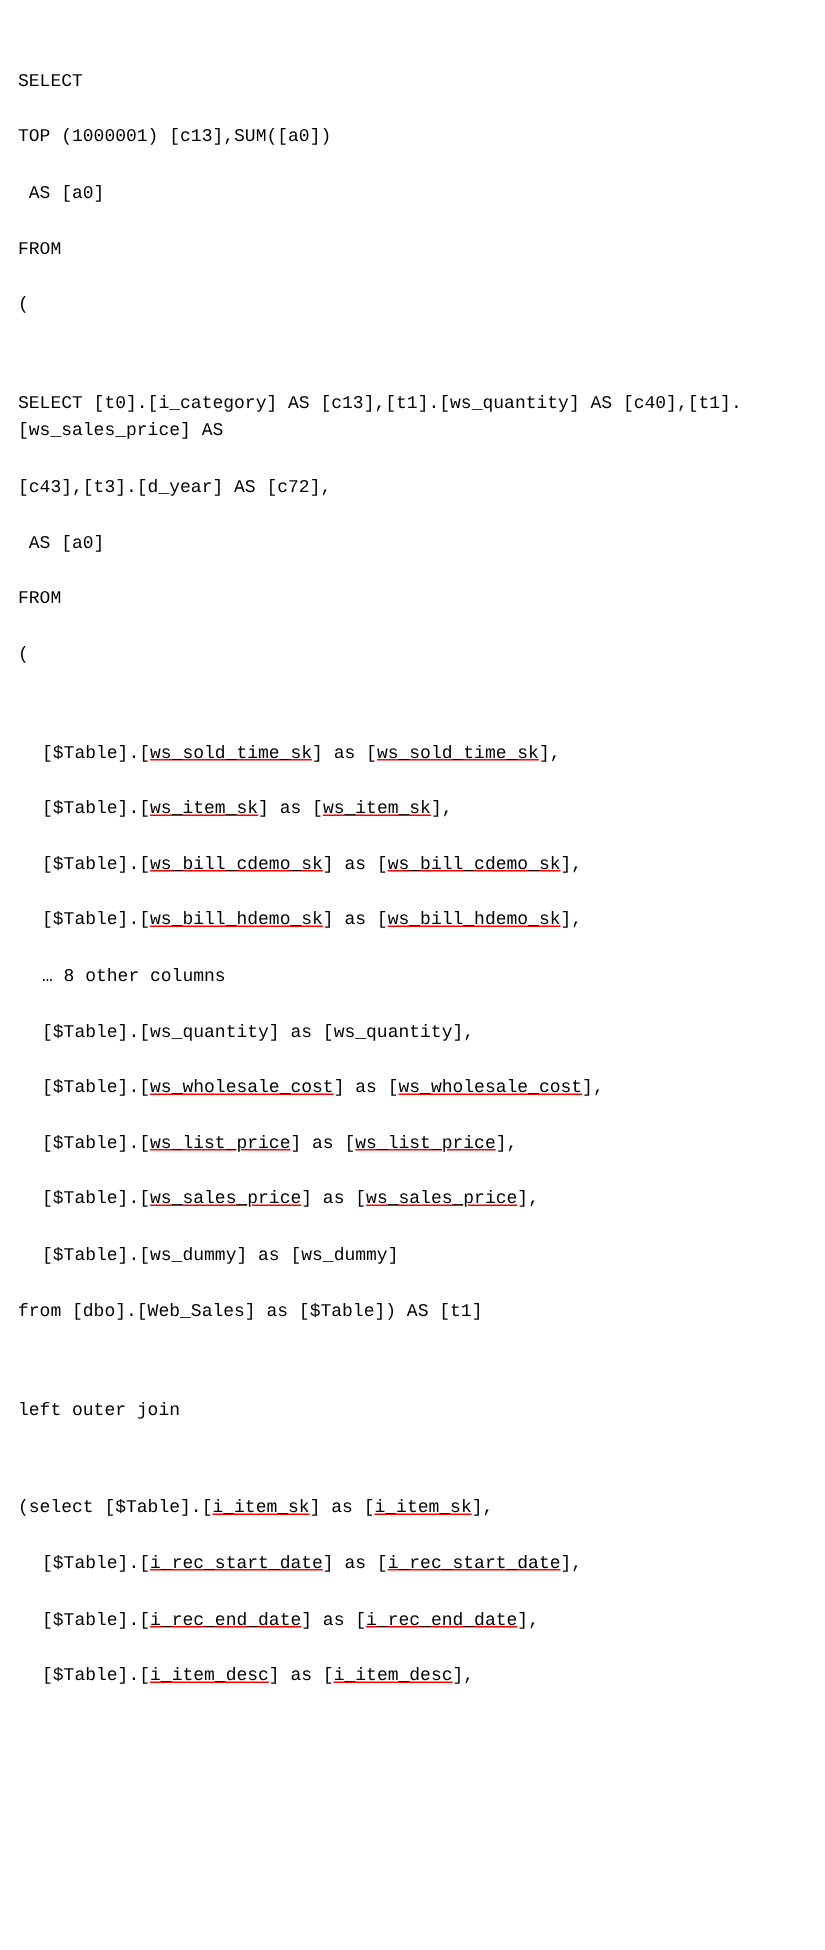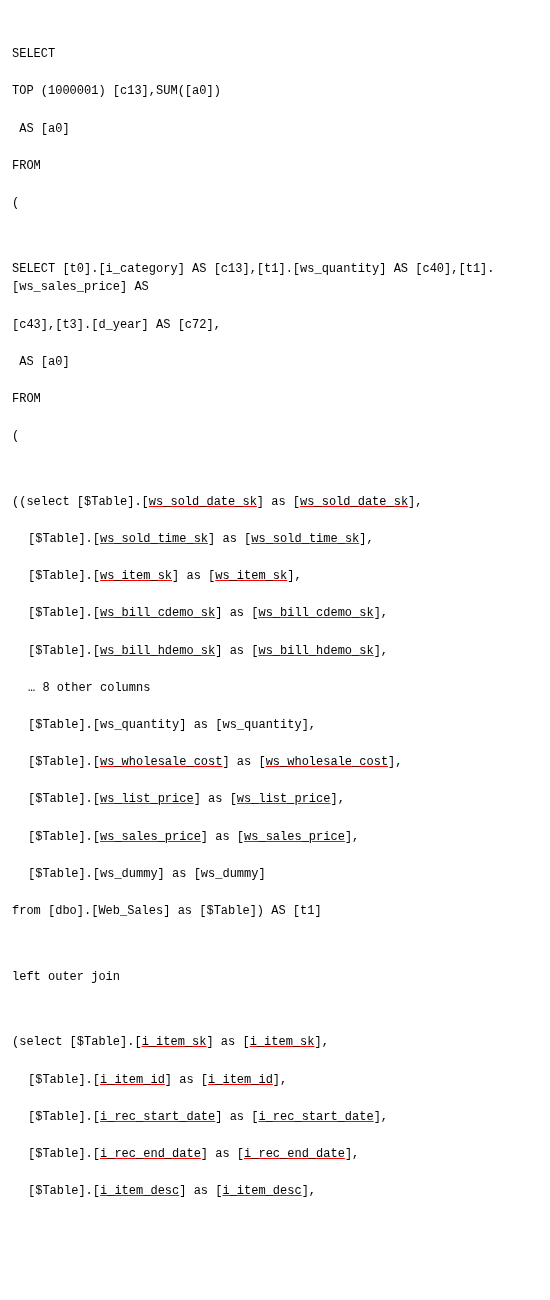--- a/index.html
+++ b/index.html
@@ -41,37 +41,35 @@
 <span class="line"> AS [a0]</span>
 <span class="line">FROM</span>
 <span class="line">(</span>
 <span class="section-break"></span>
 <span class="line">SELECT [t0].[i_category] AS [c13],[t1].[ws_quantity] AS [c40],[t1].[ws_sales_price] AS</span>
 <span class="line">[c43],[t3].[d_year] AS [c72],</span>
 <span class="line"> AS [a0]</span>
 <span class="line">FROM</span>
 <span class="line">(</span>
 <span class="section-break"></span>
-<span class="line">((select [$Table].[<span class="underline-red">ws_sold_date_sk</span>] as [<span class="underline-red">ws_sold_date_sk</span>],</span>
 <span class="line indent1">[$Table].[<span class="underline-red">ws_sold_time_sk</span>] as [<span class="underline-red">ws_sold_time_sk</span>],</span>
 <span class="line indent1">[$Table].[<span class="underline-red">ws_item_sk</span>] as [<span class="underline-red">ws_item_sk</span>],</span>
 <span class="line indent1">[$Table].[<span class="underline-red">ws_bill_cdemo_sk</span>] as [<span class="underline-red">ws_bill_cdemo_sk</span>],</span>
 <span class="line indent1">[$Table].[<span class="underline-red">ws_bill_hdemo_sk</span>] as [<span class="underline-red">ws_bill_hdemo_sk</span>],</span>
 <span class="line indent1">… 8 other columns</span>
 <span class="line indent1">[$Table].[ws_quantity] as [ws_quantity],</span>
 <span class="line indent1">[$Table].[<span class="underline-red">ws_wholesale_cost</span>] as [<span class="underline-red">ws_wholesale_cost</span>],</span>
 <span class="line indent1">[$Table].[<span class="underline-red">ws_list_price</span>] as [<span class="underline-red">ws_list_price</span>],</span>
 <span class="line indent1">[$Table].[<span class="underline-red">ws_sales_price</span>] as [<span class="underline-red">ws_sales_price</span>],</span>
 <span class="line indent1">[$Table].[ws_dummy] as [ws_dummy]</span>
 <span class="line">from [dbo].[Web_Sales] as [$Table]) AS [t1]</span>
 <span class="section-break"></span>
 <span class="line">left outer join</span>
 <span class="section-break"></span>
 <span class="line">(select [$Table].[<span class="underline-red">i_item_sk</span>] as [<span class="underline-red">i_item_sk</span>],</span>
-<span class="line indent1">[$Table].[<span class="underline-red">i_item_id</span>] as [<span class="underline-red">i_item_id</span>],</span>
 <span class="line indent1">[$Table].[<span class="underline-red">i_rec_start_date</span>] as [<span class="underline-red">i_rec_start_date</span>],</span>
 <span class="line indent1">[$Table].[<span class="underline-red">i_rec_end_date</span>] as [<span class="underline-red">i_rec_end_date</span>],</span>
 <span class="line indent1">[$Table].[<span class="underline-red">i_item_desc</span>] as [<span class="underline-red">i_item_desc</span>],</span>
 
 
 
 
 
 
 

